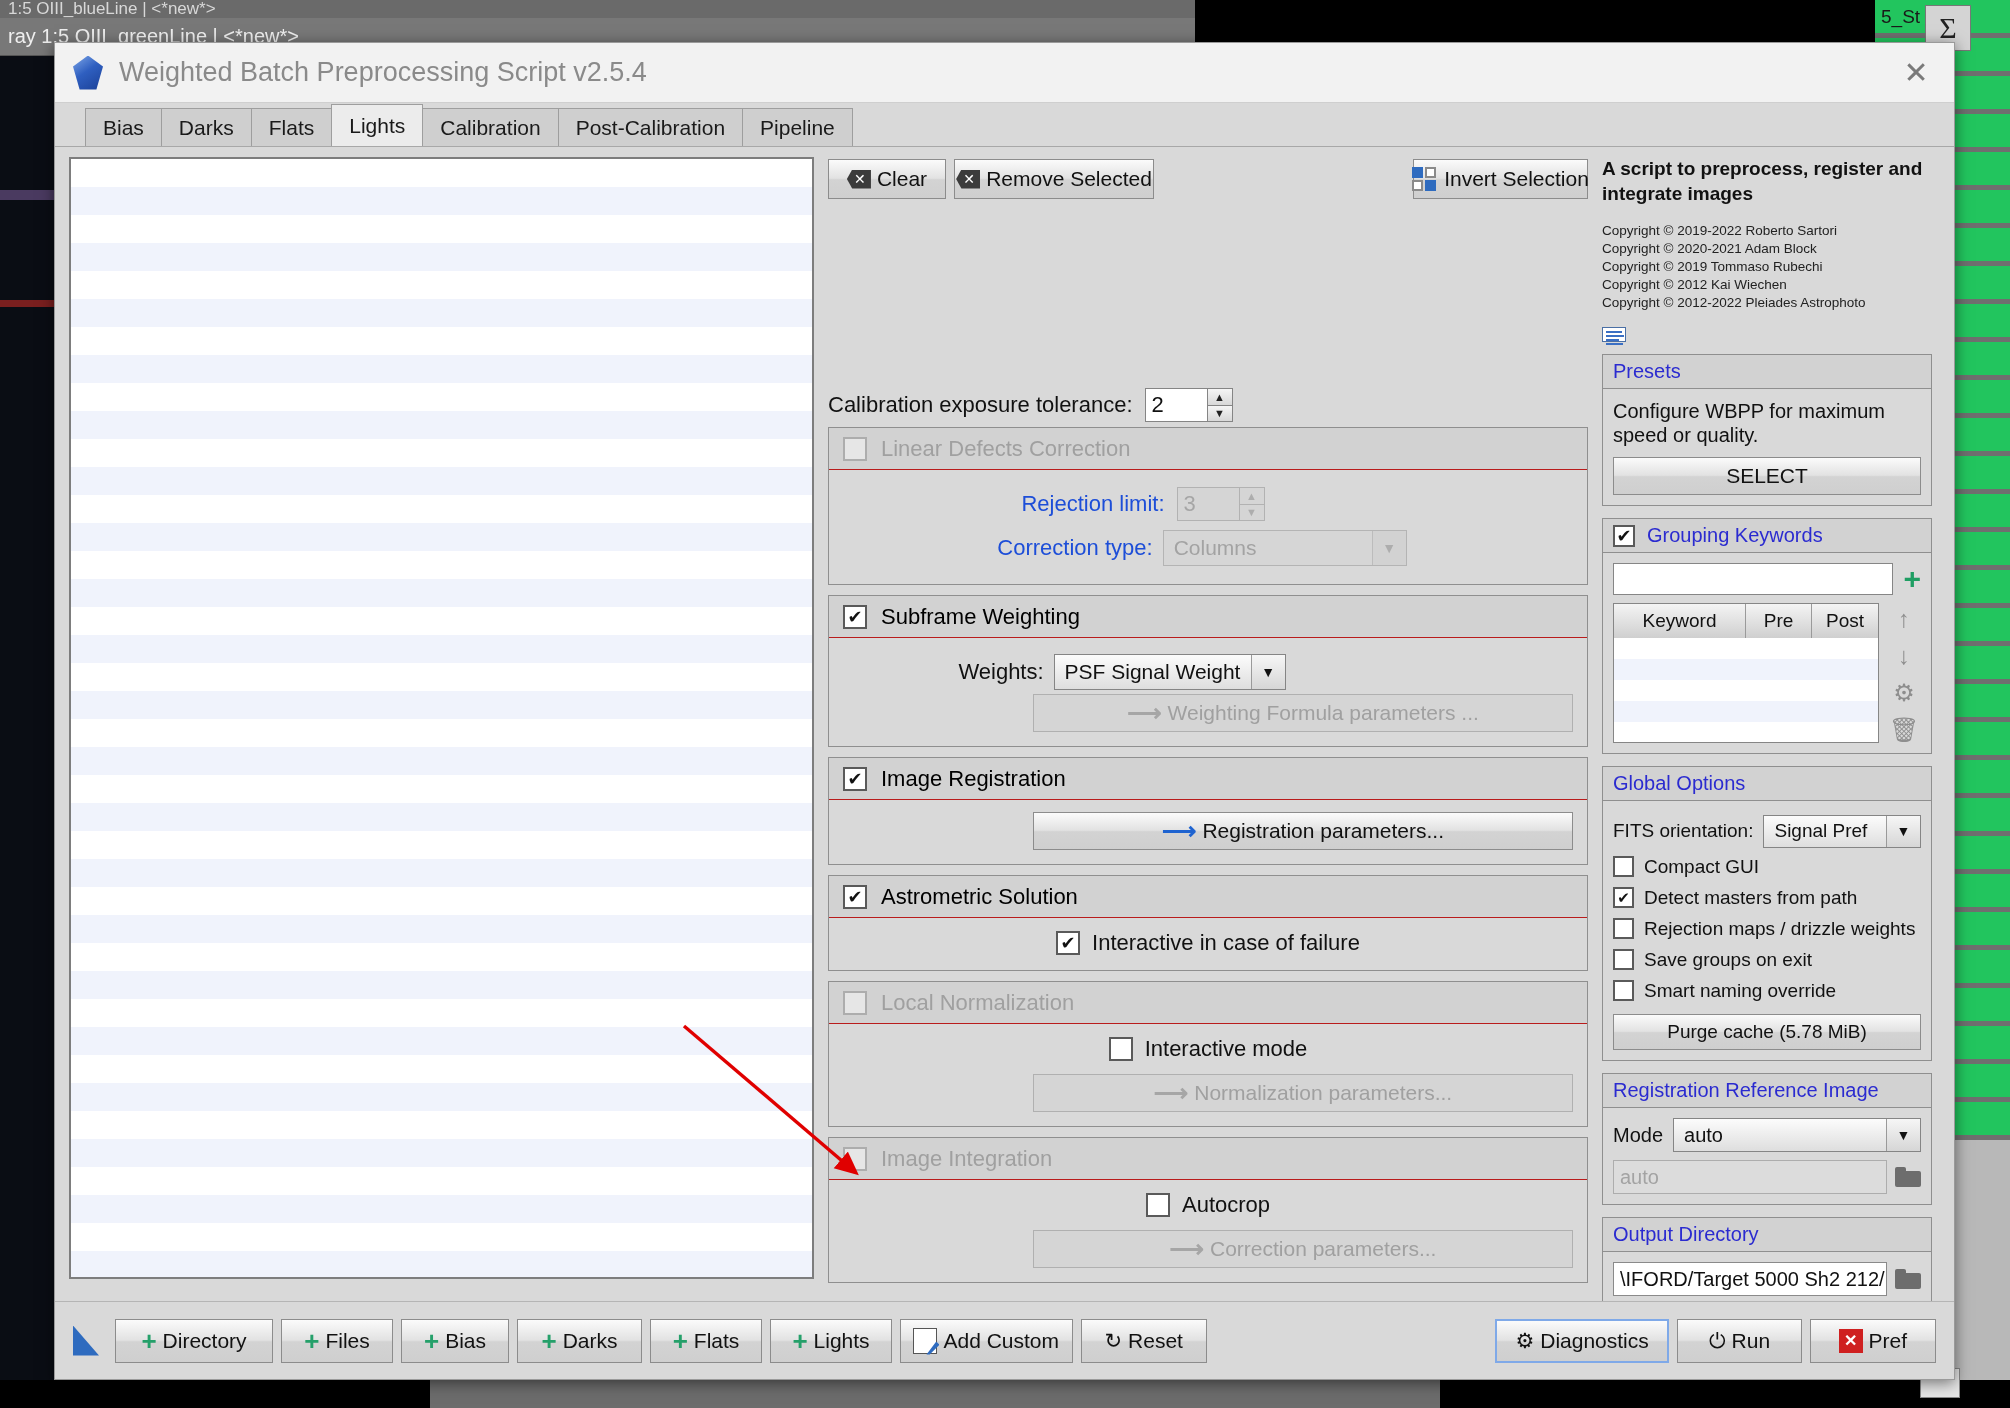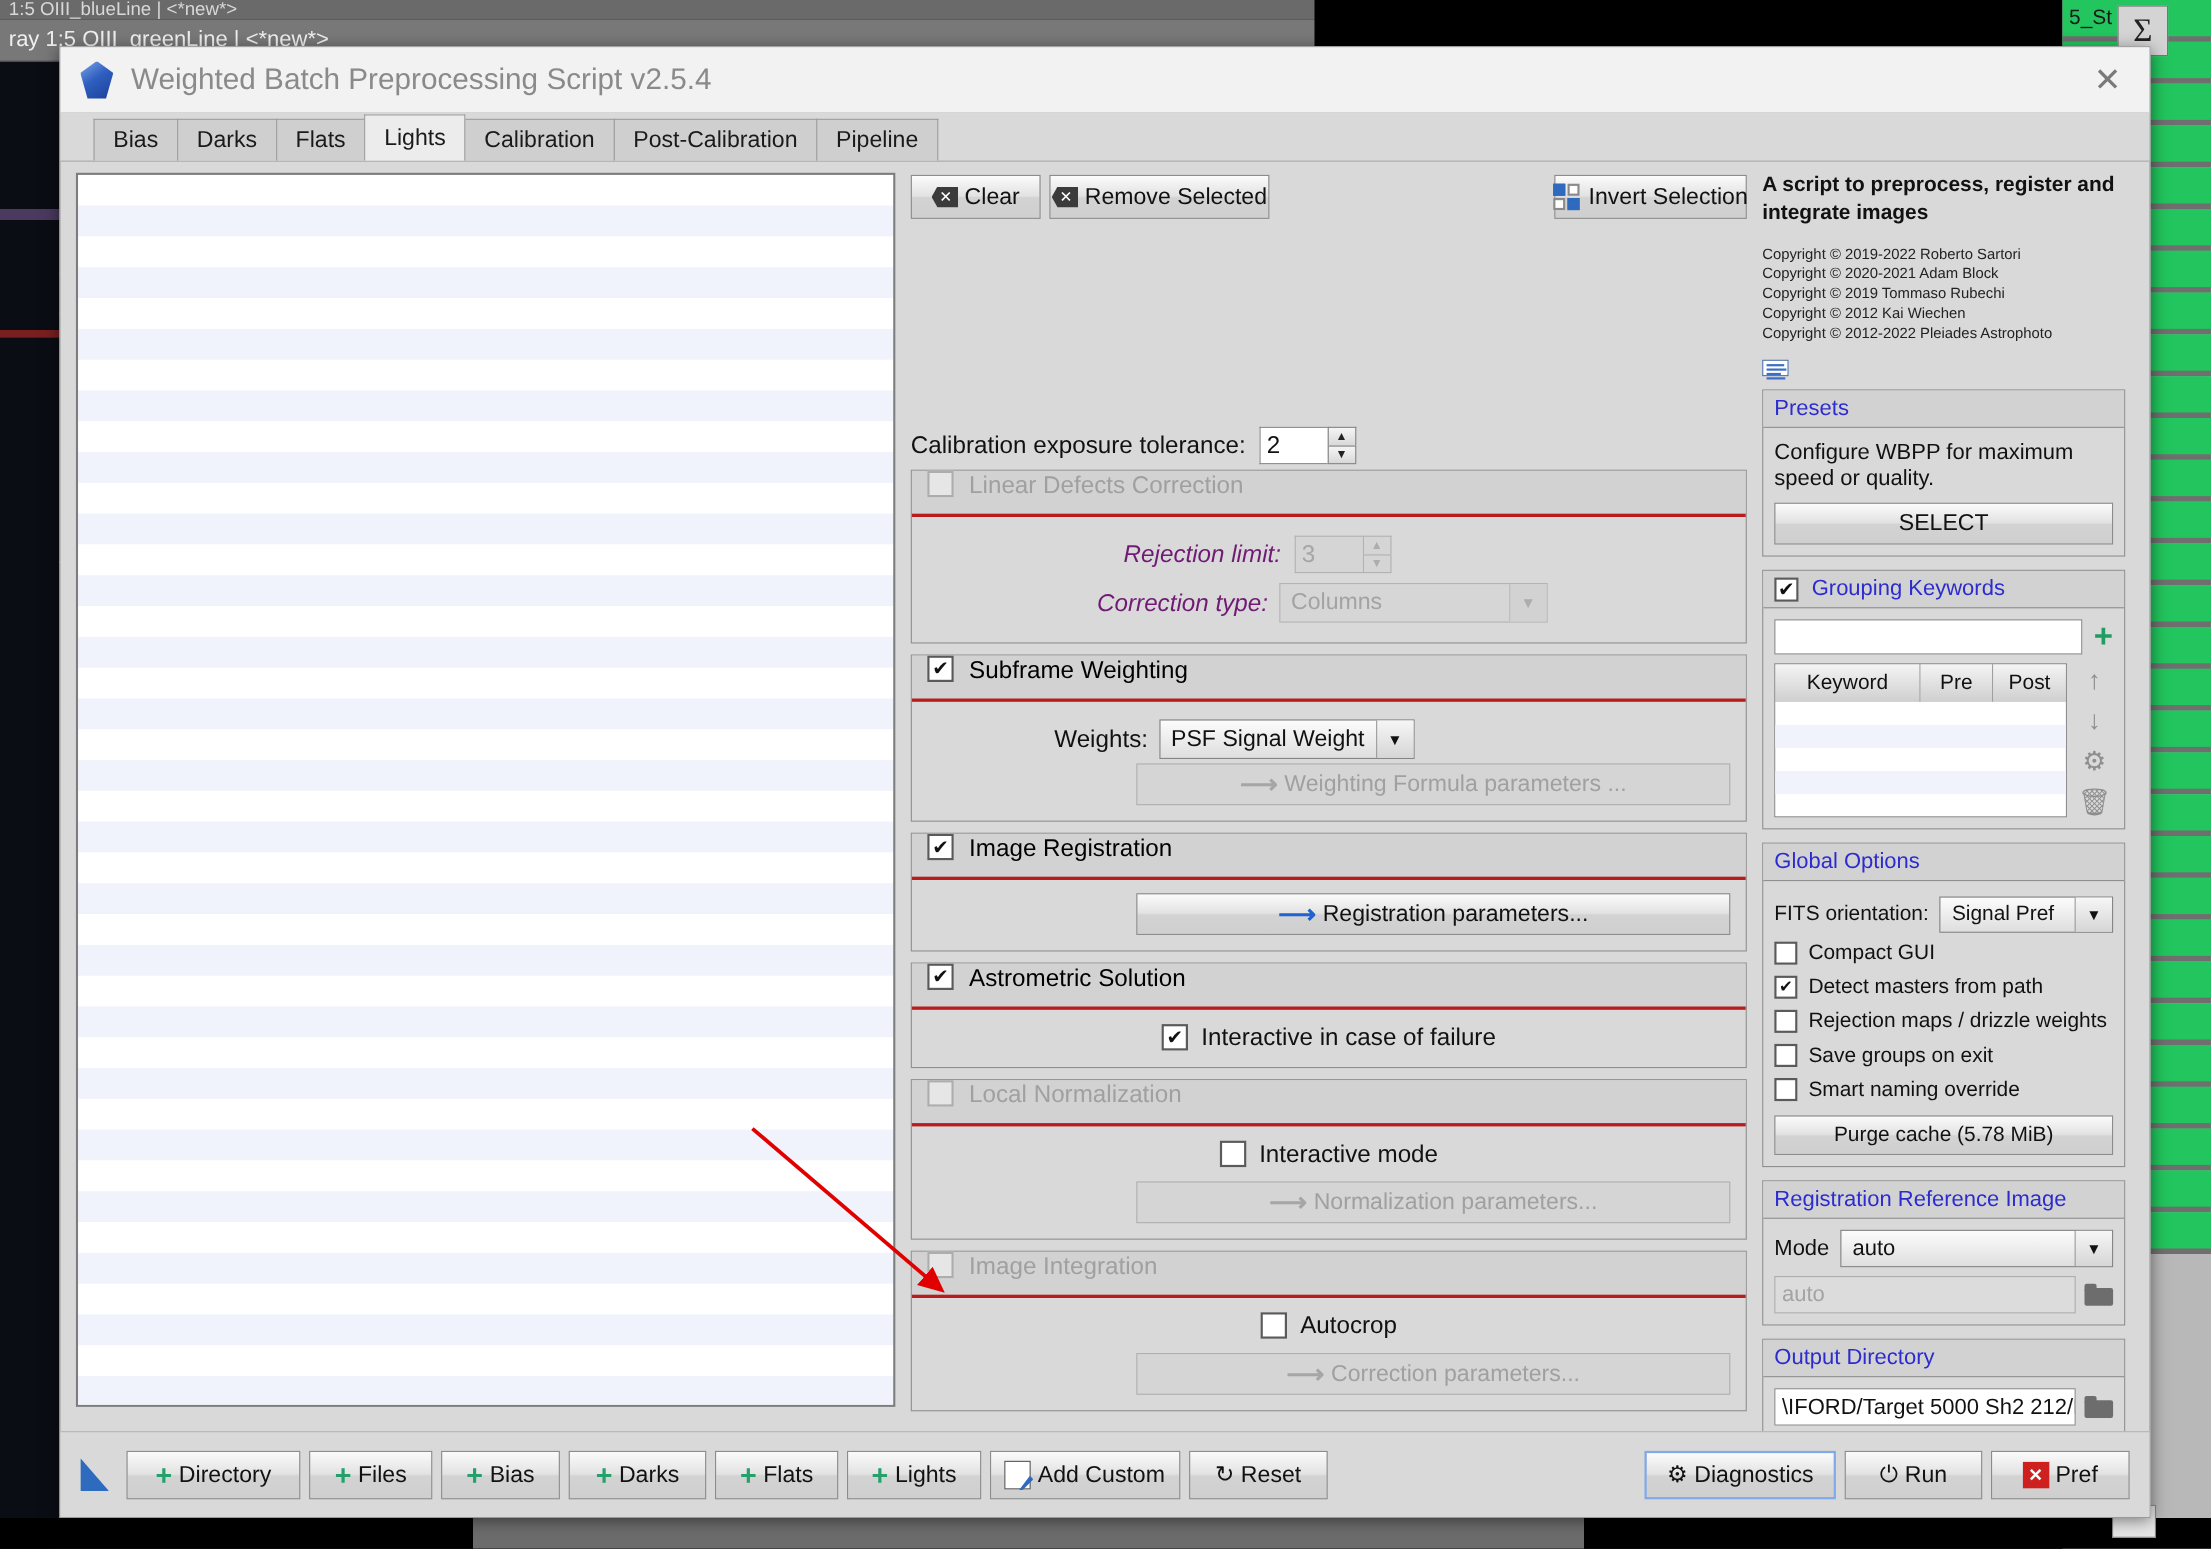--- a/index.html
+++ b/index.html
@@ -145,21 +145,21 @@
   .ic-invert i.a { left:0;  top:0; background:#2e6bbf; }
   .ic-invert i.b { left:13px; top:0; background:#fff; border-color:#8a8a8a; }
   .ic-invert i.c { left:0;  top:13px; background:#fff; border-color:#8a8a8a; }
   .ic-invert i.d { left:13px; top:13px; background:#2e6bbf; }
 
   
   #center-spacer { height:172px; }
 
   .field-row { display:flex; align-items:center; height:44px; }
   .field-label { font-size:22px; color:#111; }
-  .field-label.dim { color:#701a75;font-style:italic; }
+  .field-label.dim { color:#1d4ed8; }
   .spinner { display:flex; margin-left:12px; }
   .spinner input {
     width:62px; height:34px; font-size:22px; padding:0 6px;
     border:1px solid #858585; border-right:none; background:#fff; color:#111;
     font-family:"Liberation Sans", sans-serif;
   }
   .spinner input.dim { background:#d5d5d5; color:#a6a6a6; border-color:#b2b2b2; }
   .spin-btns { display:flex; flex-direction:column; width:26px; height:34px; }
   .spin-btns span {
     flex:1; border:1px solid #858585; background:linear-gradient(180deg,#f5f5f5,#d8d8d8);
@@ -178,22 +178,22 @@
   .select .arrow {
     margin-left:auto; width:34px; height:100%; border-left:1px solid #9a9a9a;
     display:flex; align-items:center; justify-content:center;
     background:linear-gradient(180deg,#f6f6f6,#d6d6d6); font-size:14px;
   }
   .select.dim .arrow { color:#adadad; background:#d2d2d2; border-left-color:#bcbcbc; }
 
   
   .group { border:1px solid #8f8f8f; margin-bottom:10px; background:#d9d9d9; }
   .group-header {
-    height:42px; display:flex; padding-left:14px; gap:14px;
-    background:#d2d2d2; border-bottom:3px solid #b91c1c;
+    height:42px; display:flex; align-items:center; padding-left:14px; gap:14px;
+    background:#d2d2d2; border-bottom:1px solid #b91c1c;
   }
   .group-title { font-size:22px; color:#000000; }
   .group-title.dim { color:#a0a0a0; }
   .group-body { padding:12px 14px 14px 14px; }
 
   .cb {
     width:24px; height:24px; border:2px solid #5a5a5a; background:#fff;
     display:flex; align-items:center; justify-content:center; flex:none; cursor:pointer;
     font-size:19px; color:#111; line-height:1;
   }

